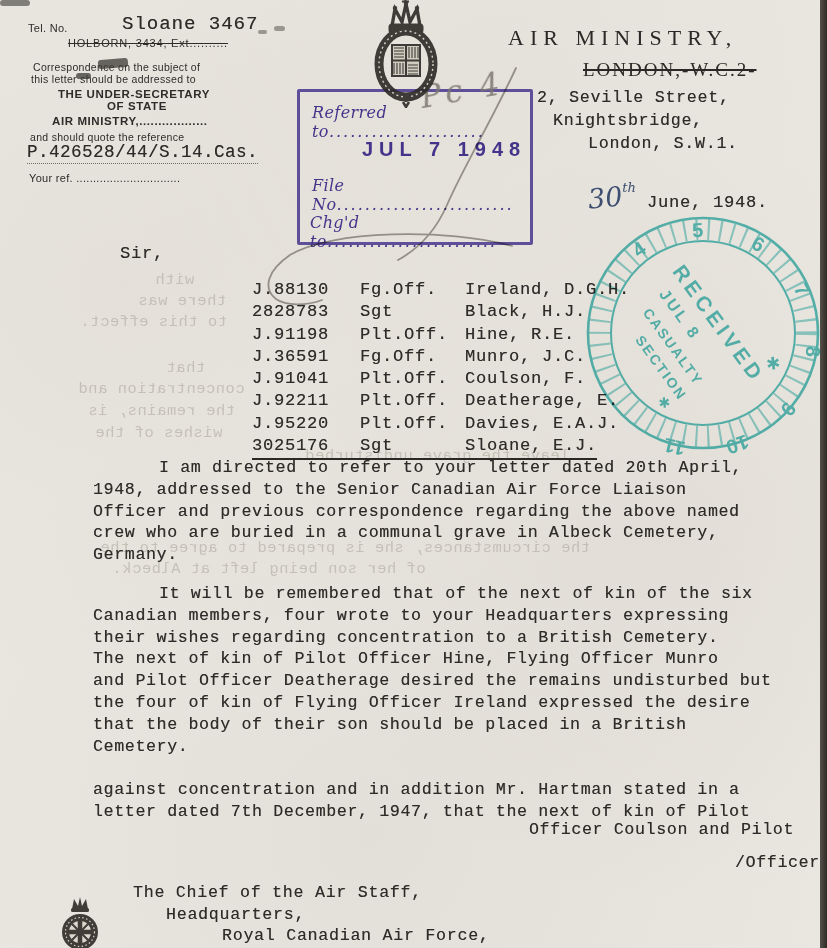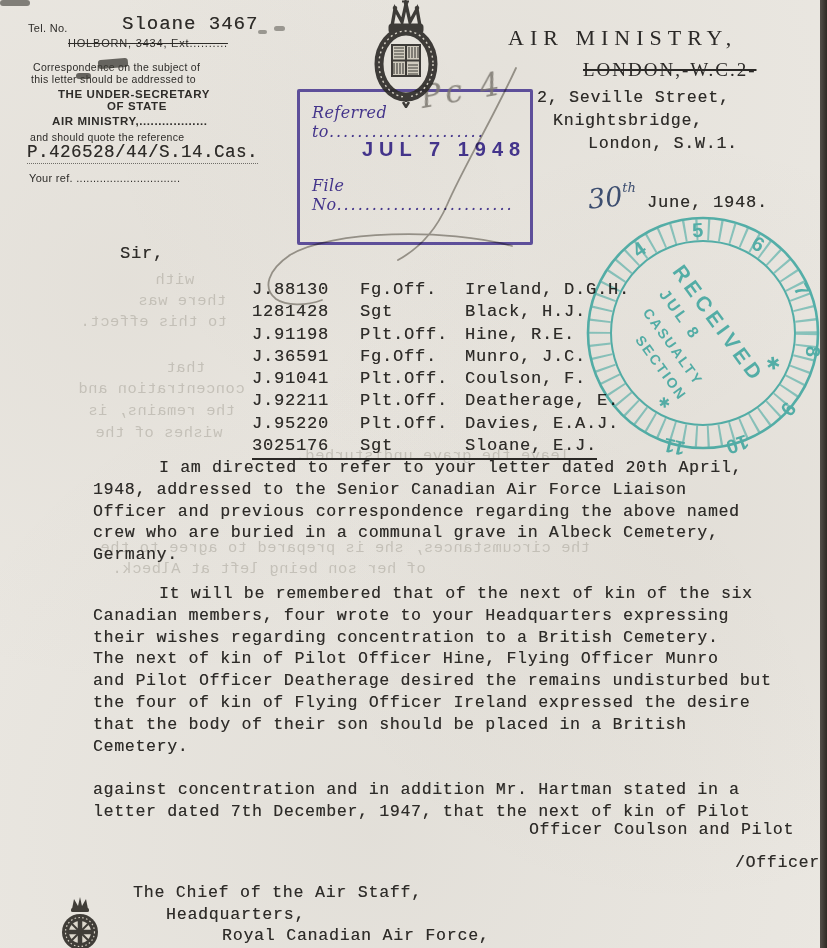--- a/index.html
+++ b/index.html
@@ -83,20 +83,21 @@
   <div class="blot" style="left:98px;top:59px;width:30px;height:9px;transform:rotate(-5deg);"></div>
   <div class="blot" style="left:76px;top:73px;width:15px;height:6px;"></div>
   <div class="blot" style="left:258px;top:30px;width:9px;height:4px;opacity:0.45;"></div>
   <div class="blot" style="left:274px;top:26px;width:11px;height:5px;opacity:0.45;"></div>
   <div class="blot" style="left:0;top:0;width:30px;height:6px;opacity:0.6;"></div>
 
   <div class="abs pbox" style="left:297px;top:89px;width:230px;height:150px;">
     <div class="abs purple stamp-italic" style="left:12px;top:11px;"><span>Referred to</span><span style="letter-spacing:2px;">......................</span></div>
     <div class="abs purple stamp-date" style="left:62px;top:46px;">JUL 7 1948</div>
     <div class="abs purple stamp-italic" style="left:12px;top:84px;"><span>File No</span><span style="letter-spacing:2px;">.........................</span></div>
+    <div class="abs purple stamp-italic" style="left:10px;top:121px;"><span>Chg'd to</span><span style="letter-spacing:2px;">........................</span></div>
   </div>
 
   <div class="abs pencil-hand" style="left:420px;top:72px;font-size:31px;transform:rotate(-10deg);letter-spacing:4px;">Pc 4</div>
 
   <svg class="abs" style="left:350px;top:-2px;" width="112" height="110" viewBox="0 0 112 110">
     <g fill="none" stroke="#2c2a27" opacity="0.9">
       <path d="M42 28 L45 11 L52 24 L56 6 L60 24 L67 11 L70 28" stroke-width="3.4"></path>
       <circle cx="45" cy="10" r="1.8" fill="#2c2a27"></circle>
         <circle cx="56" cy="5" r="1.8" fill="#2c2a27"></circle>
         <circle cx="67" cy="10" r="1.8" fill="#2c2a27"></circle>
@@ -124,21 +125,21 @@
   <div class="abs tw" style="left:588px;top:134px;font-size:16.5px;letter-spacing:0.8px;">London, S.W.1.</div>
 
   <div class="abs" style="left:588px;top:182px;">
     <span class="ink-hand" style="font-size:27px;transform:rotate(-6deg);display:inline-block;">30</span><sup class="ink-hand" style="font-size:13px;position:relative;top:-9px;">th</sup><span class="tw" style="font-size:17px;letter-spacing:0.8px;"> June, 1948.</span>
   </div>
 
   <div class="abs tw" style="left:120px;top:244px;font-size:17px;letter-spacing:0.8px;">Sir,</div>
 
   <div class="abs tw crew-wrap" style="left:252px;top:263px;">
     <div class="crew-row"><span class="c-num">J.88130</span><span class="c-rank">Fg.Off.</span><span class="c-name">Ireland, D.G.H.</span></div><br>
-    <div class="crew-row"><span class="c-num">1281428</span><span class="c-rank">Sgt</span><span class="c-name">Black, H.J.</span></div><br>
+    <div class="crew-row"><span class="c-num">2828783</span><span class="c-rank">Sgt</span><span class="c-name">Black, H.J.</span></div><br>
     <div class="crew-row"><span class="c-num">J.91198</span><span class="c-rank">Plt.Off.</span><span class="c-name">Hine, R.E.</span></div><br>
     <div class="crew-row"><span class="c-num">J.36591</span><span class="c-rank">Fg.Off.</span><span class="c-name">Munro, J.C.</span></div><br>
     <div class="crew-row"><span class="c-num">J.91041</span><span class="c-rank">Plt.Off.</span><span class="c-name">Coulson, F.</span></div><br>
     <div class="crew-row"><span class="c-num">J.92211</span><span class="c-rank">Plt.Off.</span><span class="c-name">Deatherage, E.</span></div><br>
     <div class="crew-row"><span class="c-num">J.95220</span><span class="c-rank">Plt.Off.</span><span class="c-name">Davies, E.A.J.</span></div><br>
     <div class="crew-row u"><span class="c-num">3025176</span><span class="c-rank">Sgt</span><span class="c-name">Sloane, E.J.</span></div>
   </div>
 
   <div class="para tw" style="left:93px;top:457px;">
     <div class="body-line indent">I am directed to refer to your letter dated 20th April,</div>

